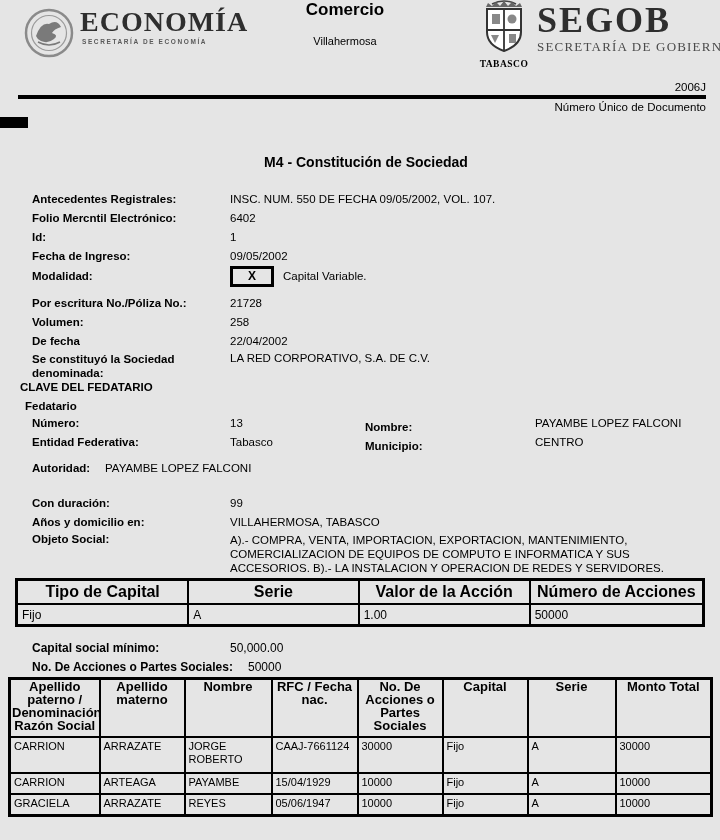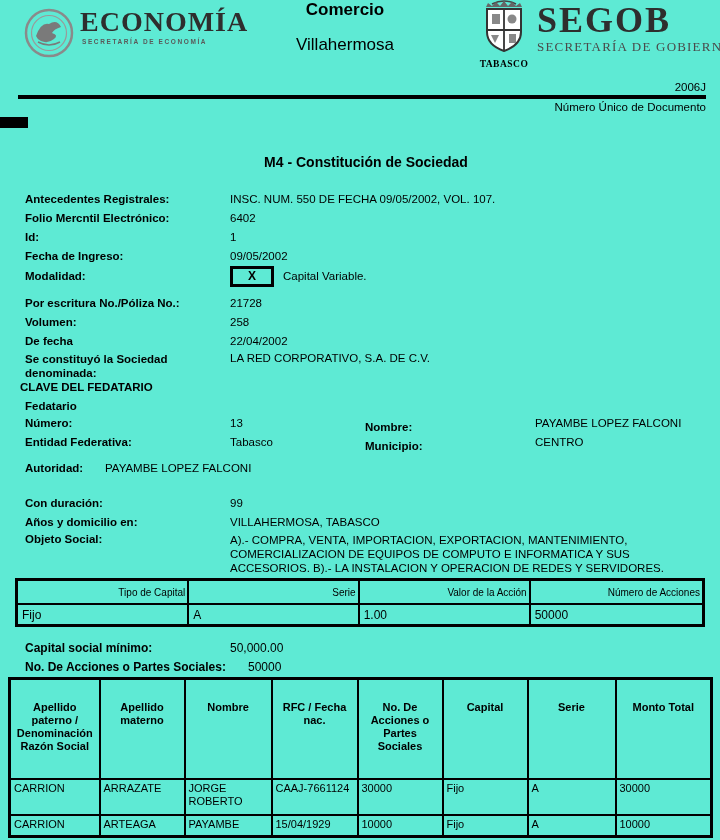--- a/index.html
+++ b/index.html
@@ -1,75 +1,75 @@
 <!DOCTYPE html>
 <html><head>
 <meta charset="utf-8">
 <style>
   html, body { margin: 0; padding: 0; background: #fff; }
   .page {
     position: relative;
     width: 720px;
     height: 840px;
-    background: #5eead4;
+    background: #e5e5e5;
     font-family: "Liberation Sans", sans-serif;
     color: #000;
     overflow: hidden;
   }
   
   .econ-group { position: absolute; left: 24px; top: 8px; display: flex; align-items: flex-start; }
   .econ-text { margin-left: 6px; }
   .econ-title {
     font-family: "Liberation Serif", serif;
     font-weight: 700; font-size: 28px; line-height: 28px;
     letter-spacing: 1px; color: #2e2e2e;
   }
   .econ-sub {
     font-family: "Liberation Sans", sans-serif;
     font-size: 6.5px; letter-spacing: 1.6px; color: #5a5a5a;
     margin-top: 2px; margin-left: 2px; font-weight: 700;
   }
   .rpc-center { position: absolute; left: 245px; top: 0px; width: 200px; text-align: center; }
   .rpc-title { font-weight: 700; font-size: 17px; line-height: 19px; }
-  .rpc-office { font-size: 17px; margin-top: 16px; }
+  .rpc-office { font-size: 11px; margin-top: 16px; }
   .tabasco-group { position: absolute; left: 476px; top: 0px; width: 56px; text-align: center; }
   .tabasco-label { font-family: "Liberation Serif", serif; font-weight: 700; font-size: 9.5px; letter-spacing: 0.5px; margin-top: 1px; }
   .segob-group { position: absolute; left: 537px; top: 2px; width: 260px; }
   .segob-title { font-family: "Liberation Serif", serif; font-weight: 700; font-size: 36px; line-height: 36px; letter-spacing: 2px; color: #2e2e2e; }
   .segob-sub { font-family: "Liberation Serif", serif; font-size: 13px; letter-spacing: 1.2px; color: #4a4a4a; white-space: nowrap; margin-top: 1px; }
   
   .subhead-left { position: absolute; left: 20px; top: 81px; font-size: 12px; }
   .subhead-right { position: absolute; right: 14px; top: 81px; font-size: 11.5px; }
   .rule { position: absolute; left: 18px; top: 95px; width: 688px; height: 4px; background: #000; }
   .uniq-doc { position: absolute; right: 14px; top: 101px; font-size: 11.5px; }
   .artifact-bar { position: absolute; left: 0px; top: 117px; width: 28px; height: 11px; background: #000; }
   
   .form-title { position: absolute; left: 0; top: 154px; width: 720px; text-align: center; font-weight: 700; font-size: 14px; margin-left: 6px; }
   
   .row { position: absolute; left: 0; top: 0; width: 720px; font-size: 11.5px; }
-  .lbl { position: absolute; left: 25px; top: 0; font-weight: 700; white-space: nowrap; }
+  .lbl { position: absolute; left: 32px; top: 0; font-weight: 700; white-space: nowrap; }
   .val { position: absolute; left: 230px; top: 0; white-space: nowrap; }
   .lbl-mid { position: absolute; left: 365px; top: 4px; font-weight: 700; white-space: nowrap; }
   .val-mid { position: absolute; left: 535px; top: 0; white-space: nowrap; }
   .lbl-wrap { white-space: normal; width: 195px; line-height: 14px; }
   .val-block { white-space: normal; width: 482px; line-height: 14px; }
   .heading { position: absolute; font-weight: 700; font-size: 11.5px; white-space: nowrap; }
   .checkbox {
     position: absolute; left: 230px; top: 0; width: 38px; height: 15px;
     border: 3px solid #000; text-align: center; font-weight: 700;
     font-size: 12px; line-height: 15px;
   }
   .chk-text { position: absolute; left: 283px; top: 4px; white-space: nowrap; }
   
   table { border-collapse: collapse; table-layout: fixed; }
   .capital-table { position: absolute; left: 15px; top: 578px; width: 690px; border: 3px solid #000; }
-  .capital-table th { border: 2px solid #000; font-size: 10px; font-weight: 400; text-align: right; height: 20px; padding: 1px 2px; }
+  .capital-table th { border: 2px solid #000; font-size: 16px; font-weight: 700; text-align: center; height: 20px; padding: 1px 2px; }
   .capital-table td { border: 2px solid #000; font-size: 12px; text-align: left; height: 17px; padding: 1px 4px; white-space: nowrap; overflow: hidden; }
   .socios-table { position: absolute; left: 8px; top: 677px; width: 704px; border: 3px solid #000; }
-  .socios-table th { border: 2px solid #000; font-size: 11px; font-weight: 700; text-align: center; vertical-align: top; padding: 21px 1px; line-height: 13px; height: 56px; overflow: hidden; }
+  .socios-table th { border: 2px solid #000; font-size: 13px; font-weight: 700; text-align: center; vertical-align: top; padding: 0 1px; line-height: 13px; height: 56px; overflow: hidden; }
   .socios-table td { border: 2px solid #000; font-size: 11px; text-align: left; vertical-align: top; padding: 2px 3px; line-height: 13px; overflow: hidden; }
   .r1 td { height: 30px; }
   .r2 td, .r3 td { height: 15px; white-space: nowrap; }
 </style>
 </head>
 <body>
 
 <div class="page">
 
   <div class="econ-group">
@@ -258,16 +258,26 @@
     <tr class="r2">
       <td>CARRION</td>
       <td>ARTEAGA</td>
       <td>PAYAMBE</td>
       <td>15/04/1929</td>
       <td>10000</td>
       <td>Fijo</td>
       <td>A</td>
       <td>10000</td>
     </tr>
+    <tr class="r3">
+      <td>GRACIELA</td>
+      <td>ARRAZATE</td>
+      <td>REYES</td>
+      <td>05/06/1947</td>
+      <td>10000</td>
+      <td>Fijo</td>
+      <td>A</td>
+      <td>10000</td>
+    </tr>
   </tbody>
     </table>
 
 </div>
 
 </body></html>

